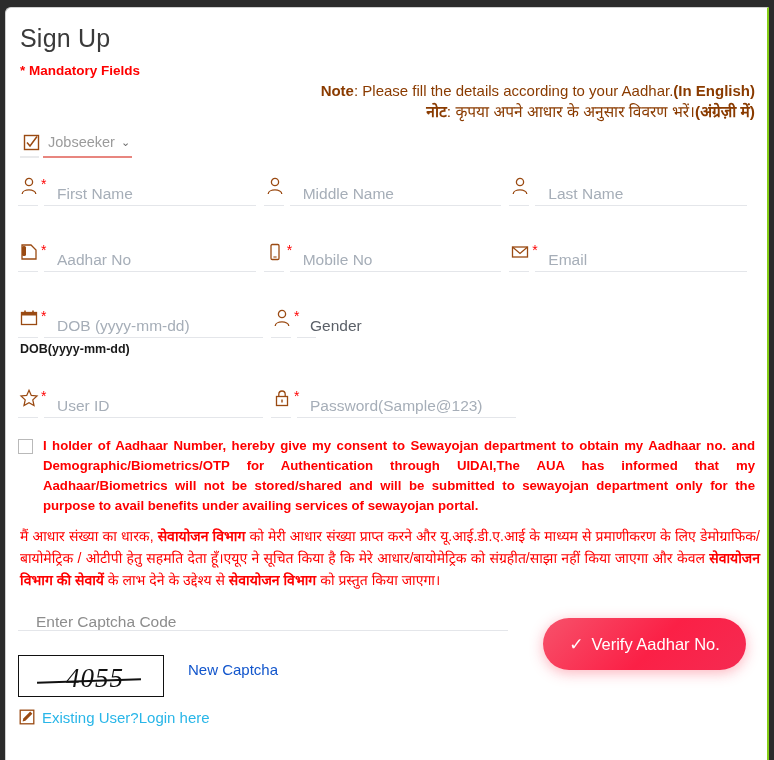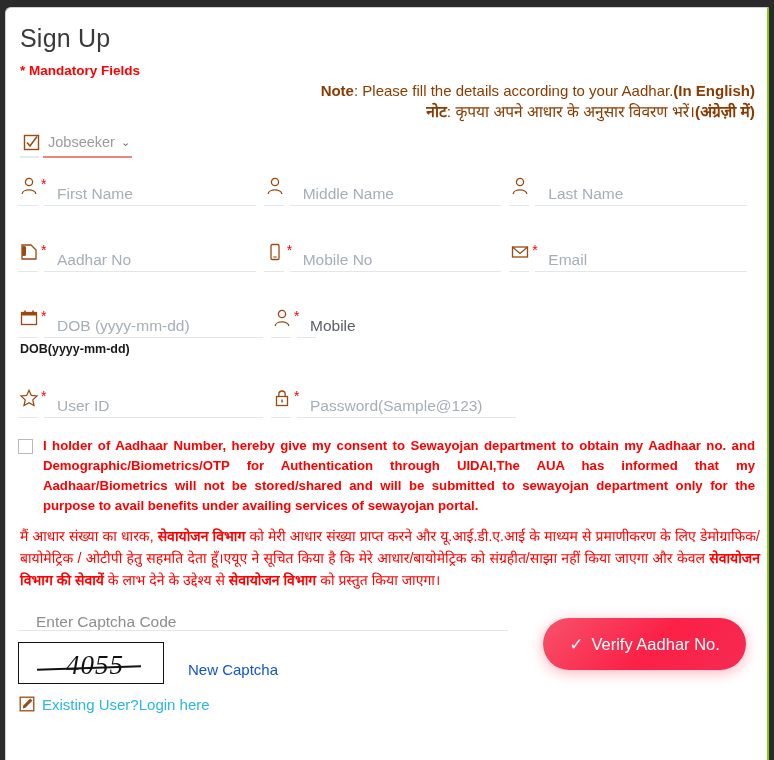--- a/index.html
+++ b/index.html
@@ -128,21 +128,21 @@
   .consent-hi b { font-weight: bold; }
 
   
   .captcha-area { margin-top: 22px; position: relative; height: 120px; }
   .captcha-field { width: 490px; position: relative; }
   .captcha-ph { color: #8d8d8d; font-size: 15.5px; padding-left: 18px; }
   .captcha-line {
     position: absolute; left: 0; right: 0; bottom: 0; height: 1px; background: #e4e6ea;
   }
   .captcha-img {
-    margin-top: 11px; width: 146px; height: 42px;
+    margin-top: 24px; width: 146px; height: 42px;
     border: 1px solid #111; background: #fff;
     display: flex; align-items: center; justify-content: center;
     position: relative; overflow: hidden;
   }
   .captcha-txt {
     font-family: "Liberation Serif", serif;
     font-style: italic; font-size: 27px; color: #111;
     letter-spacing: 1px; position: relative; top: 2px; left: 4px;
   }
   .captcha-strike {
@@ -317,21 +317,21 @@
     <div class="col" style="width:auto;display:flex;align-items:center">
       <div class="field" style="width:145px">
         <div class="field-inner">
           <span class="ico">
             <svg width="20" height="20" viewBox="0 0 20 20">
                   <circle cx="10" cy="6" r="3.6" fill="none" stroke="#9a4a12" stroke-width="1.3"></circle>
                   <path d="M3.2 18 C3.2 12.6 16.8 12.6 16.8 18" fill="none" stroke="#9a4a12" stroke-width="1.3"></path>
                 </svg>
           </span>
           <span class="star">*</span>
-          <span class="ph dark">Mobile</span>
+          <span class="ph dark">Gender</span>
         </div>
         <div class="underline" style="right:100px"></div>
       </div>
     </div>
   </div>
 
   <div class="dob-hint">DOB(yyyy-mm-dd)</div>
 
   <div class="row" style="margin-top:26px">
     <div class="col">

